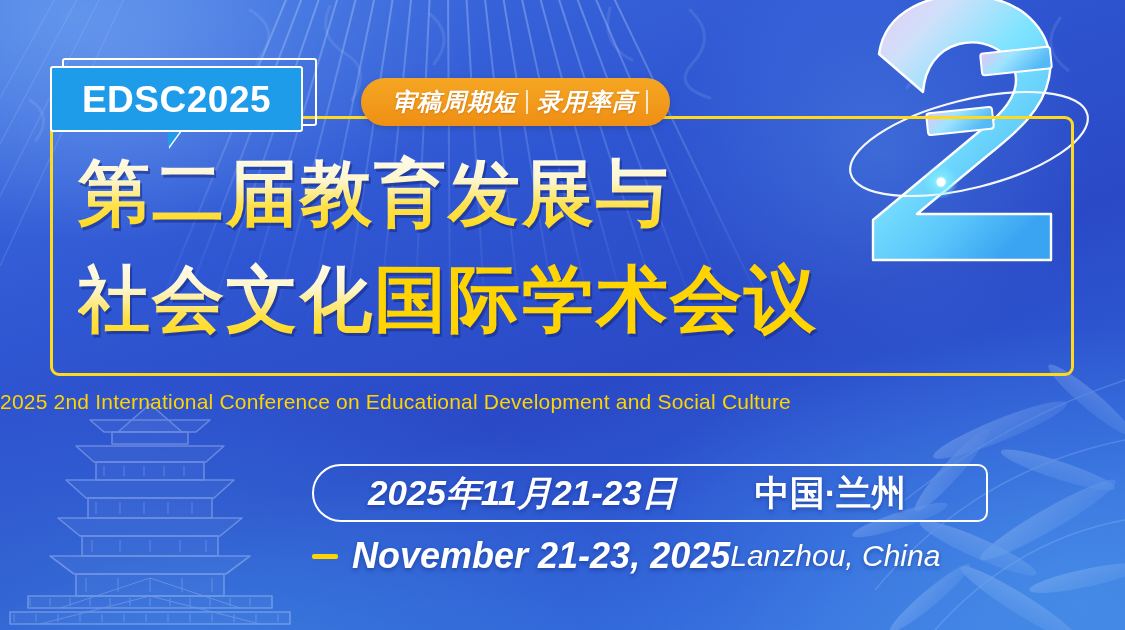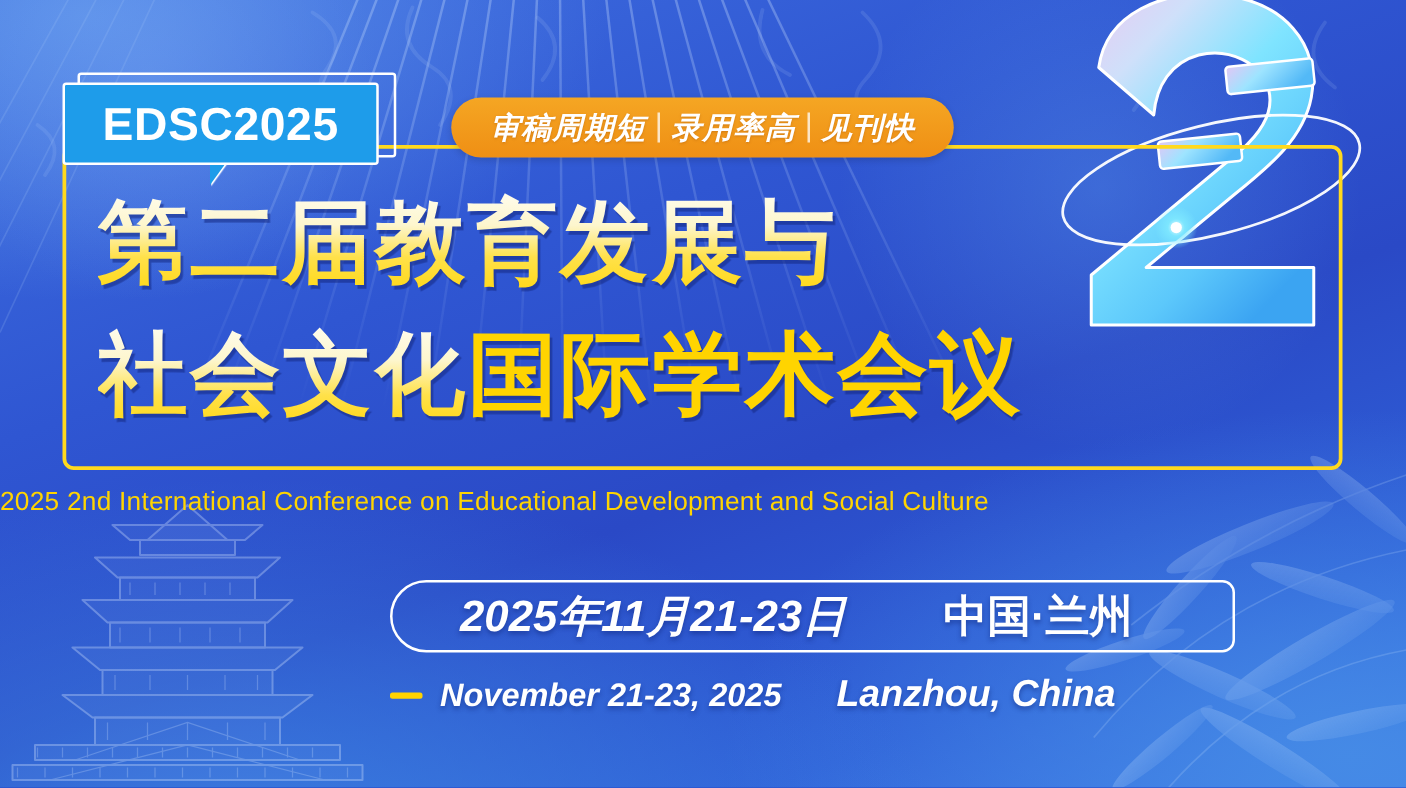--- a/index.html
+++ b/index.html
@@ -186,32 +186,31 @@
     display: flex; align-items: center;
     height: 40px;
   }
   .en-dash {
     width: 26px; height: 5px;
     background: #ffd400;
     margin-right: 14px;
     border-radius: 2px;
   }
   .en-date {
-    font-size: 26px;
+    font-size: 36px;
     font-style: italic;
     font-weight: bold;
     color: #ffffff;
     white-space: nowrap;
     text-shadow: 0 2px 4px rgba(10,30,110,0.45);
   }
   .en-city {
-    margin-left: 44px;
     font-size: 30px;
     font-style: italic;
-    font-weight: bold;
+    font-weight: normal;
     color: #ffffff;
     white-space: nowrap;
     text-shadow: 0 2px 4px rgba(10,30,110,0.45);
   }
 </style>
 </head>
 <body>
 
 <div id="banner">
 
@@ -370,21 +369,20 @@
   <div class="edsc-tail"></div>
   <div class="edsc-tag">
     <span class="label">EDSC2025</span>
   </div>
 
   <div class="orange-badge">
     <span class="seg">审稿周期短</span>
     <span class="sep"></span>
     <span class="seg">录用率高</span>
     <span class="sep"></span>
-    <span class="seg">见刊快</span>
   </div>
 
   <div class="title-block">
     <div class="title-line title-line-1">第二届教育发展与</div>
     <div class="title-line title-line-2">
       <span class="t2-a">社会文化</span>
       <span class="t2-b">国际学术会议</span>
     </div>
   </div>
 

